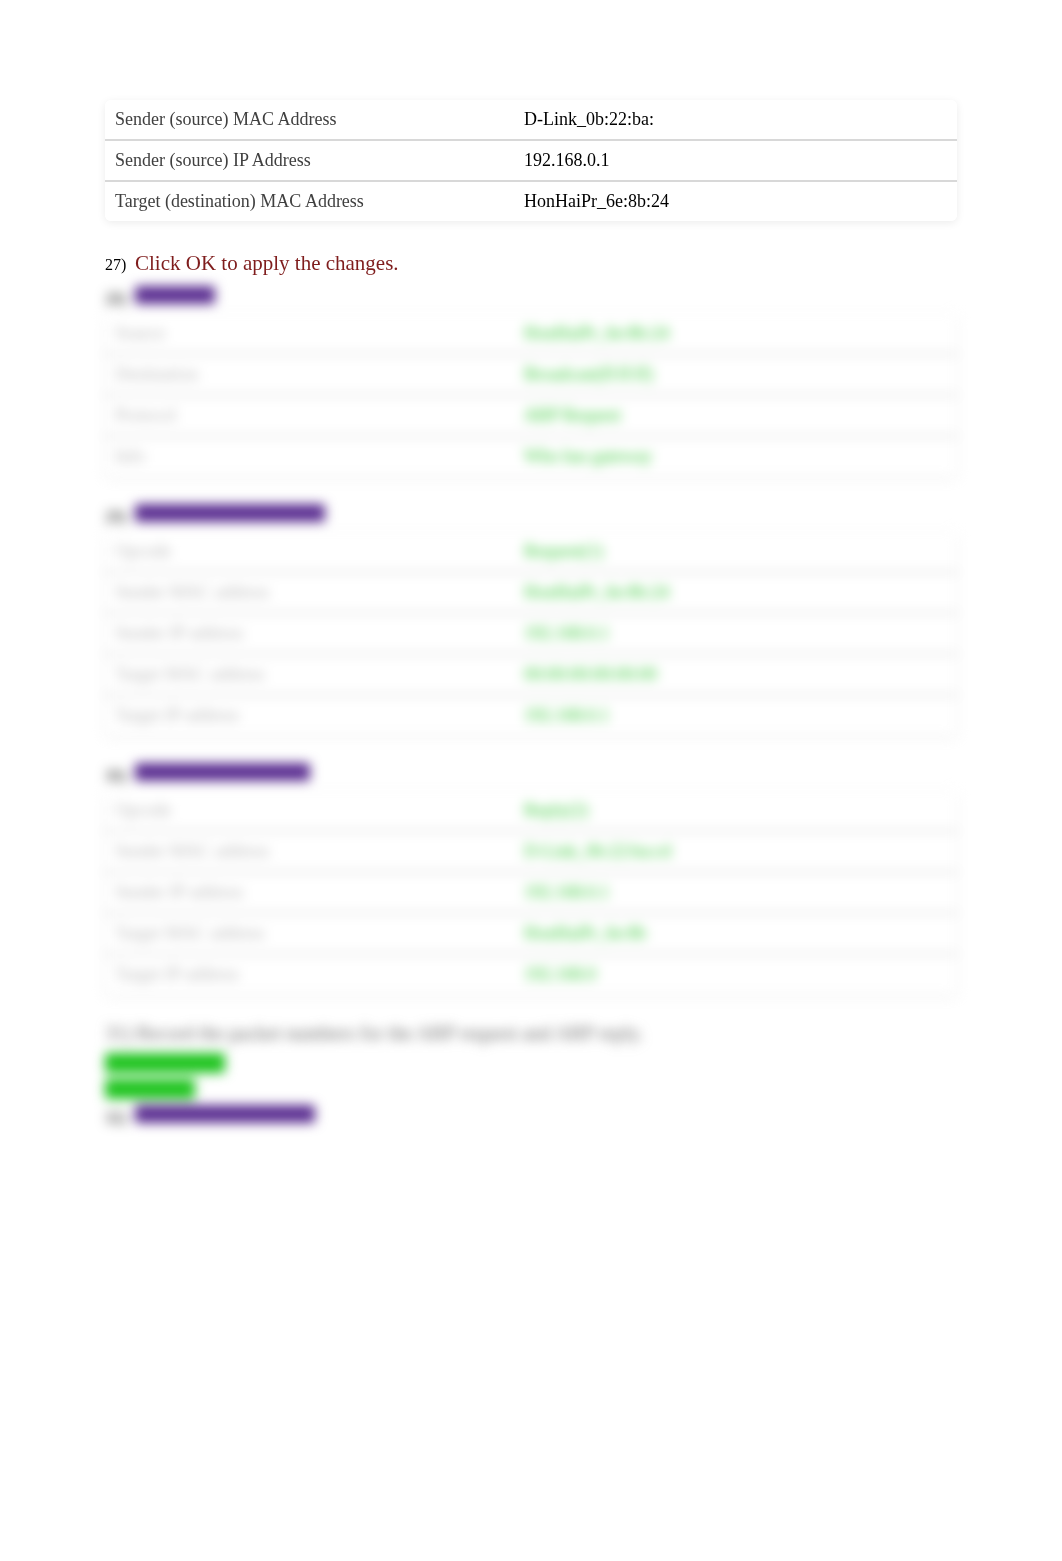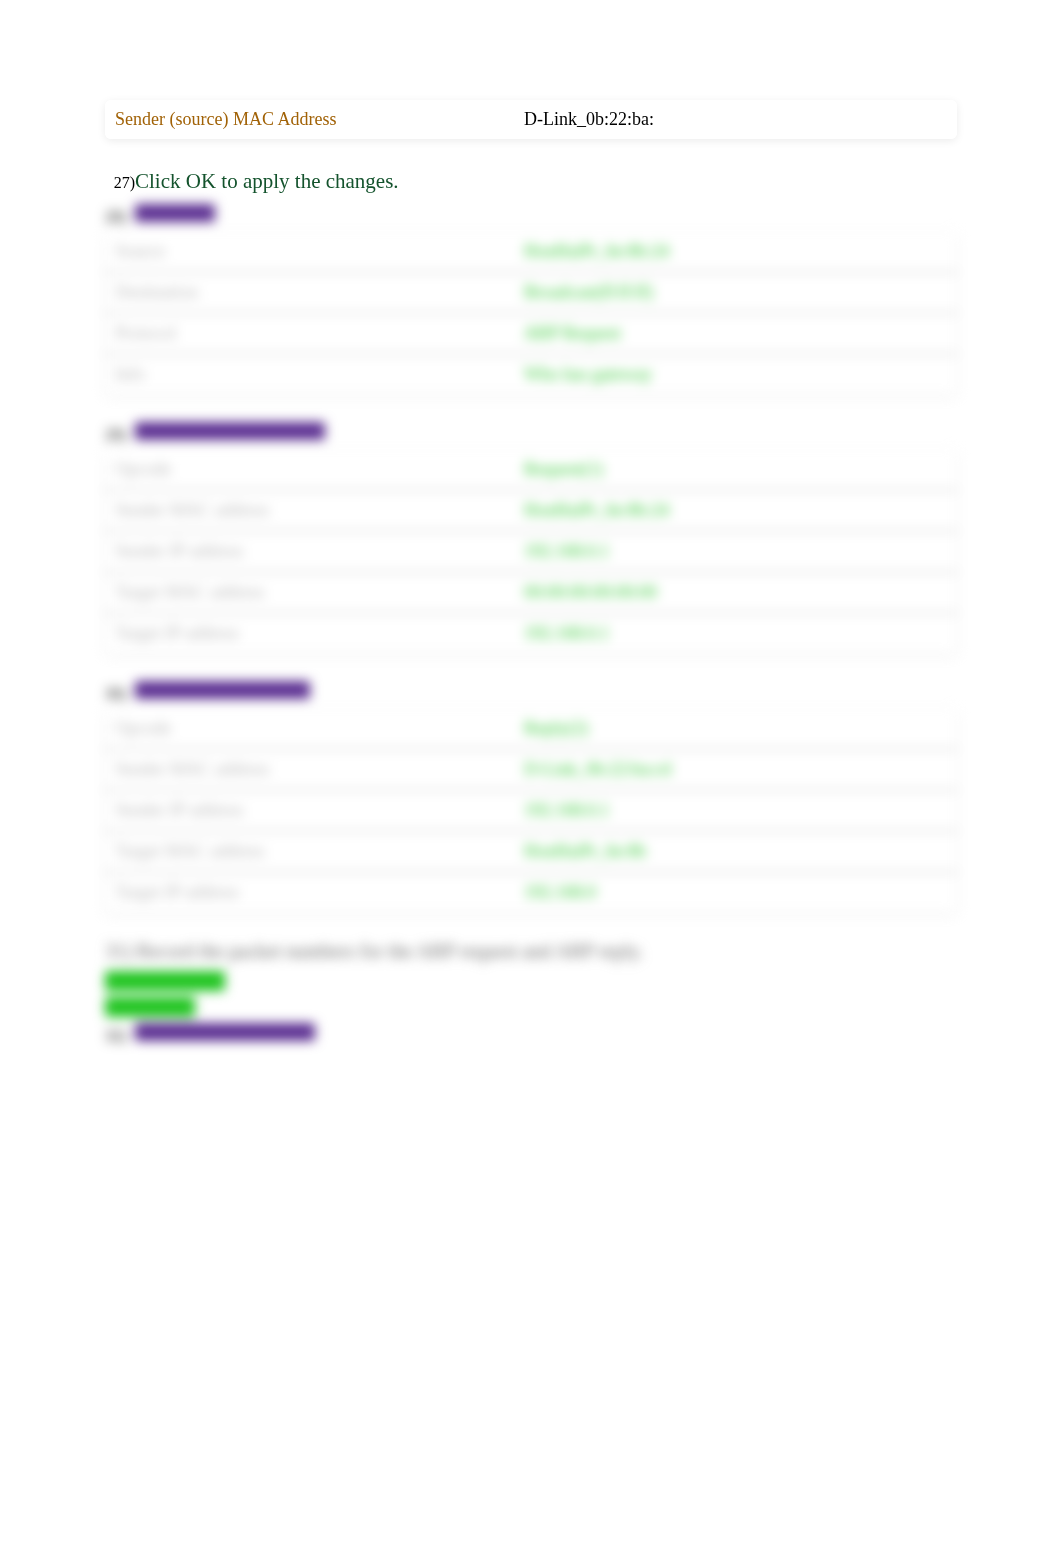--- a/index.html
+++ b/index.html
@@ -30,40 +30,39 @@
       padding: 9px 10px;
       font-size: 18px;
       background: #ffffff;
       border-bottom: 2px solid #d8d8d8;
     }
     .data-table tr:last-child td {
       border-bottom: none;
     }
     .data-table td.label-cell {
       width: 48%;
-      color: #a16207;
+      color: #404040;
     }
     .data-table td.value-cell {
       width: 52%;
       color: #000000;
     }
     .num-item {
       display: flex;
       align-items: baseline;
       margin: 12px 0 10px 0;
-      text-align: right;
     }
     .num-item .num {
       width: 30px;
       font-size: 16px;
       color: #000000;
     }
     .num-item .num-text {
       font-size: 21px;
-      color: #14532d;
+      color: #7f1d1d;
     }
     .blurred-section {
       filter: blur(6px);
       margin-bottom: 28px;
     }
     .section-heading {
       display: flex;
       align-items: baseline;
       margin: 0 0 6px 0;
     }
@@ -119,20 +118,28 @@
 </head>
 <body>
 
 <div class="page-content">
 
   <table class="data-table">
     <tbody>
       <tr>
         <td class="label-cell">Sender (source) MAC Address</td>
         <td class="value-cell">D-Link_0b:22:ba:</td>
+      </tr>
+      <tr>
+        <td class="label-cell">Sender (source) IP Address</td>
+        <td class="value-cell">192.168.0.1</td>
+      </tr>
+      <tr>
+        <td class="label-cell">Target (destination) MAC Address</td>
+        <td class="value-cell">HonHaiPr_6e:8b:24</td>
       </tr>
     </tbody>
   </table>
 
   <div class="num-item">
     <span class="num">27)</span>
     <span class="num-text">Click OK to apply the changes.</span>
   </div>
 
   <div class="blurred-section">

